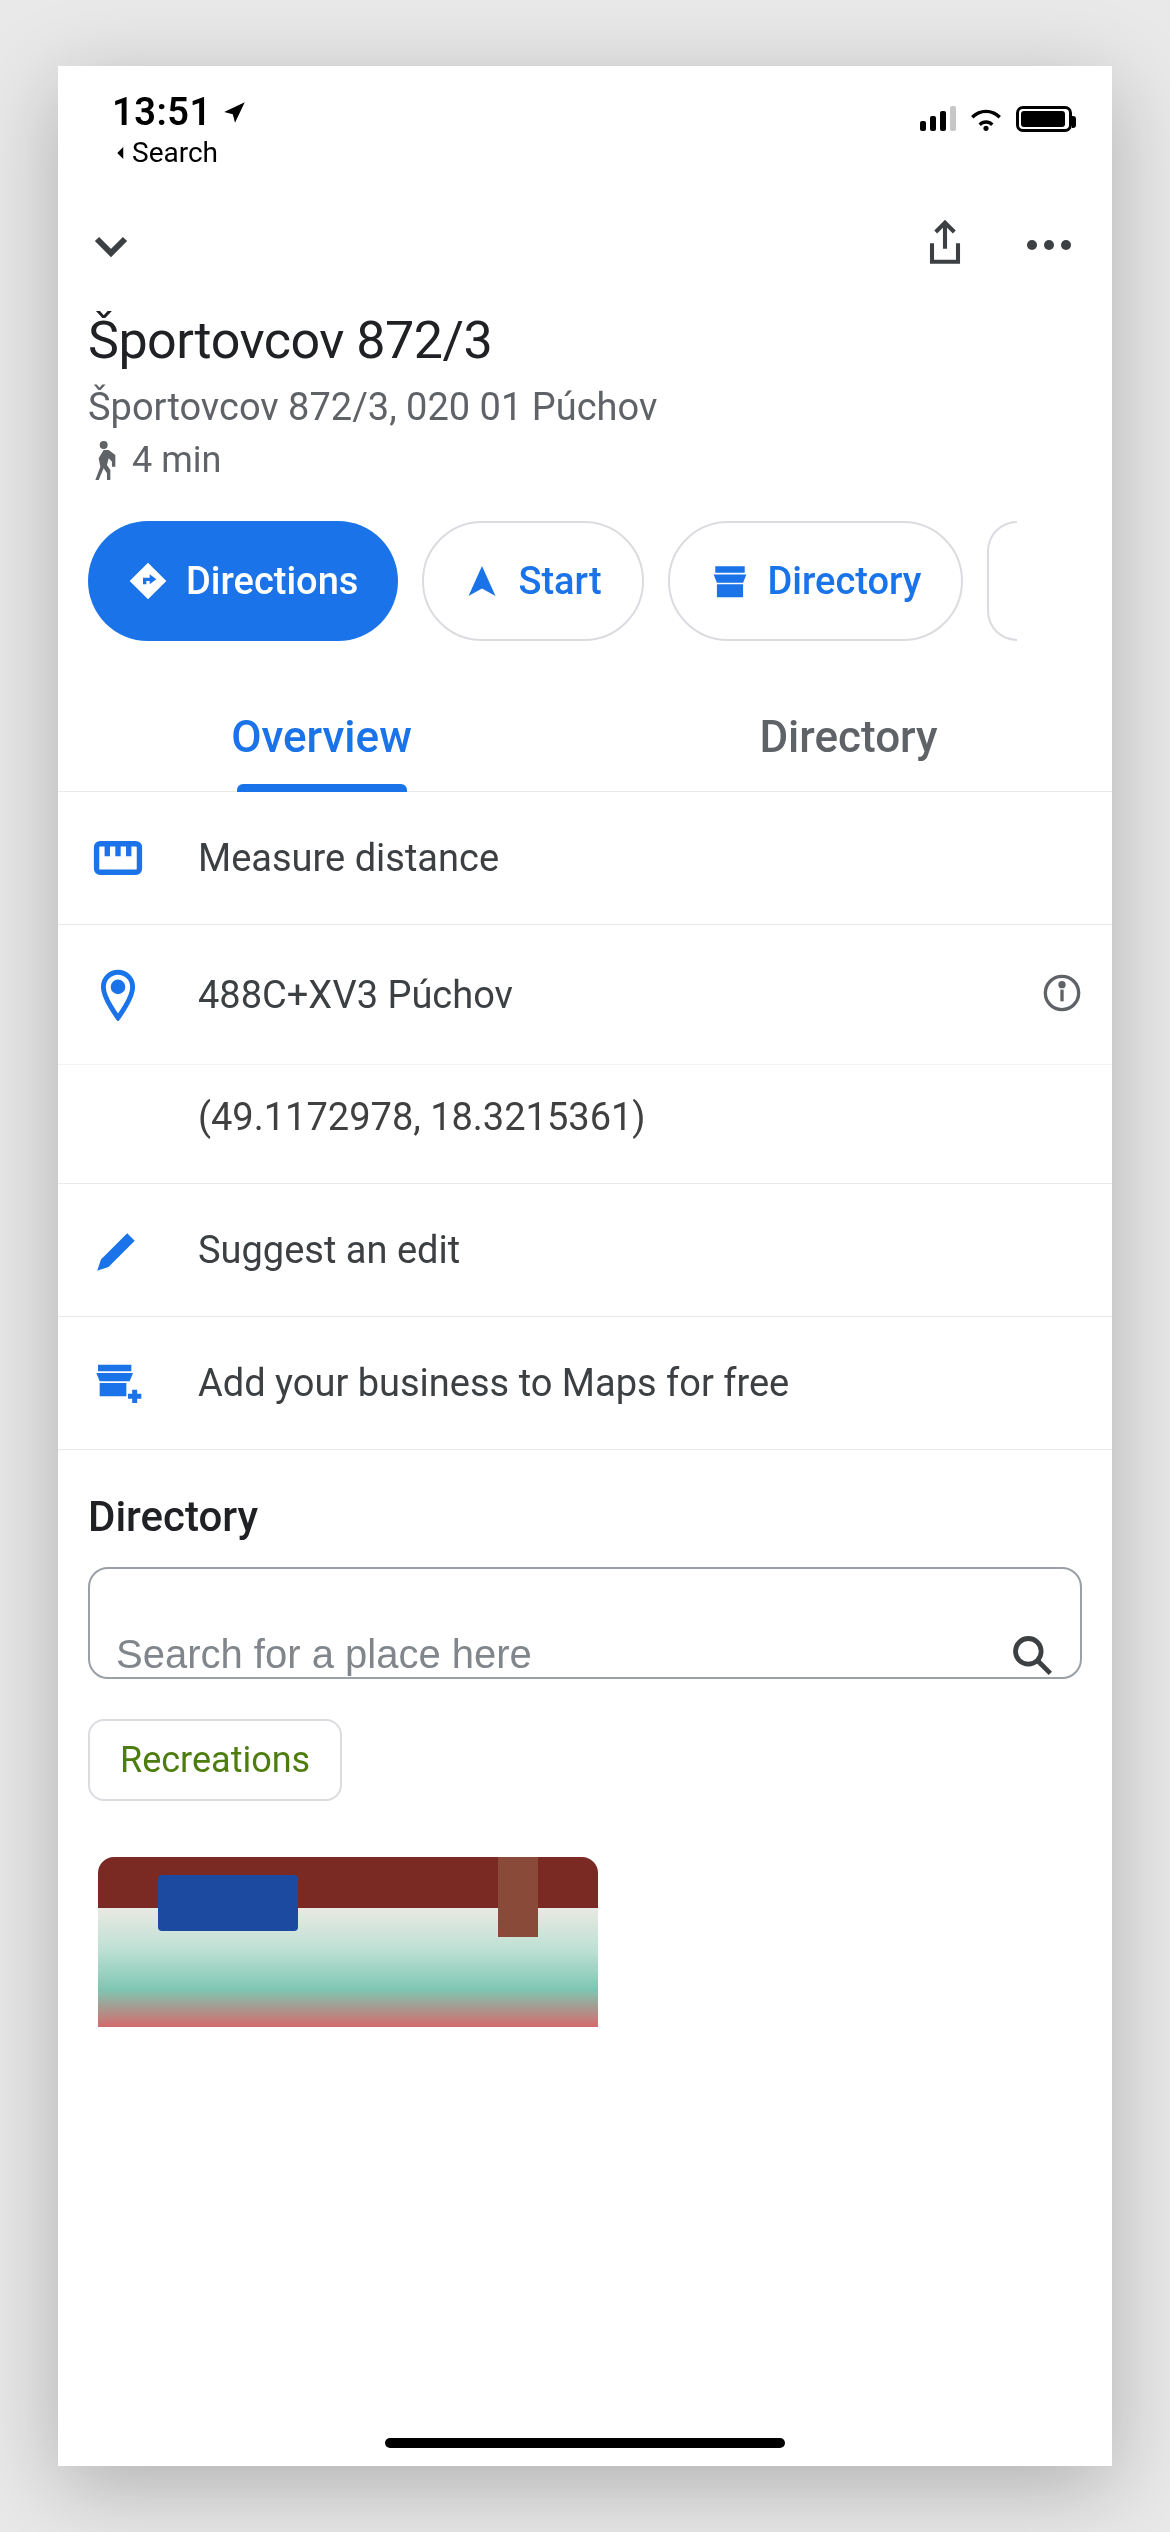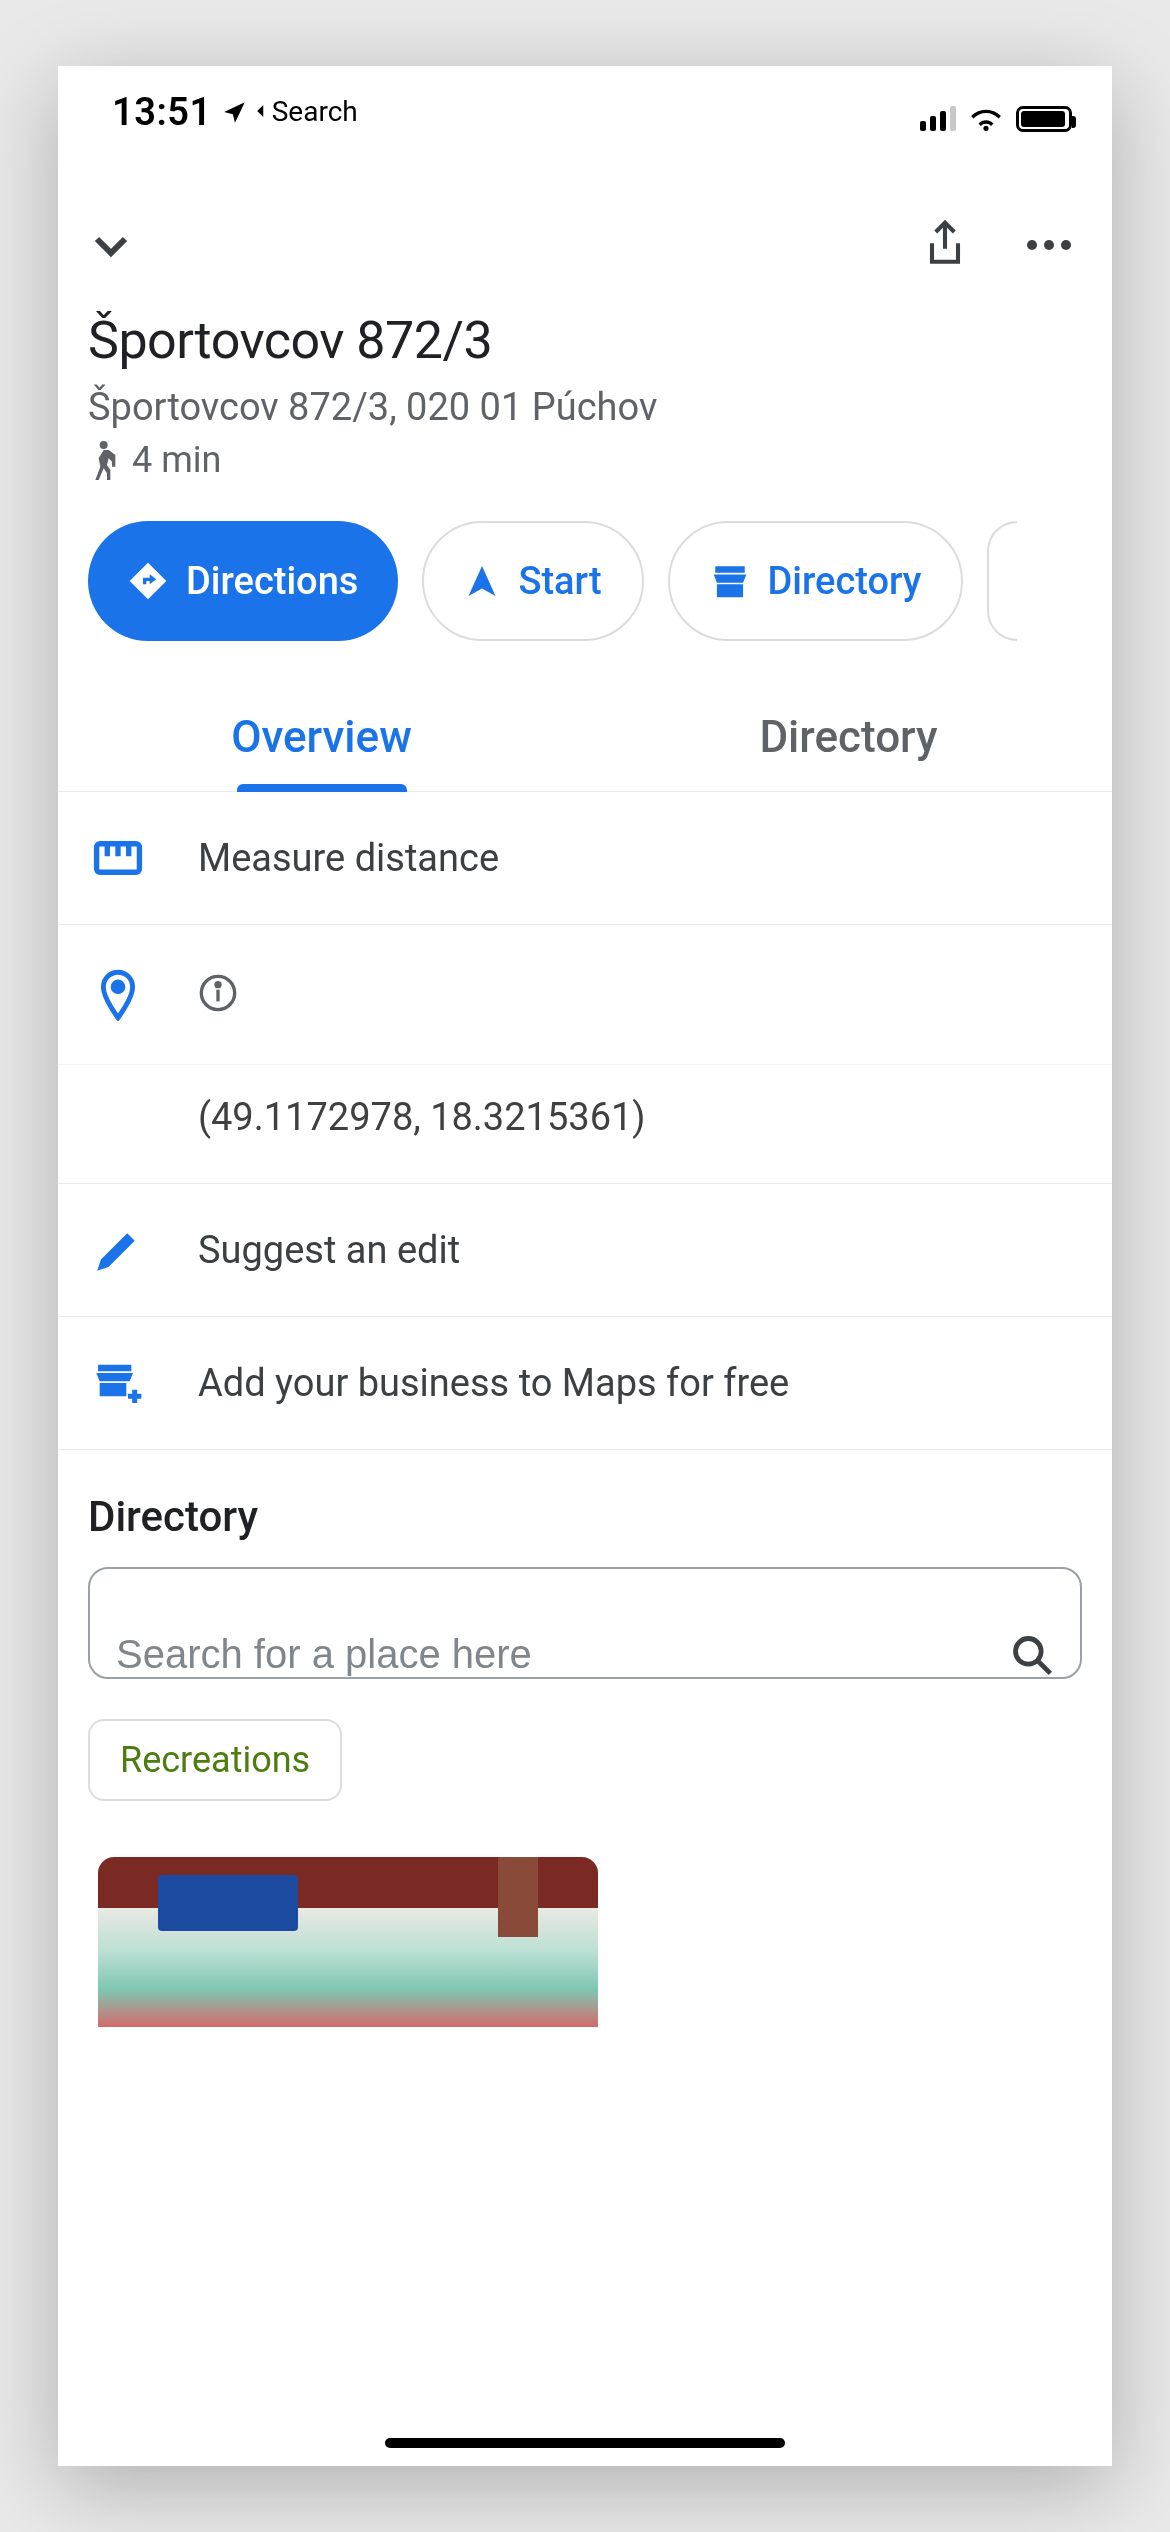--- a/index.html
+++ b/index.html
@@ -21,21 +21,21 @@
   }
 
   
   .status-bar {
     display: flex;
     justify-content: space-between;
     align-items: flex-start;
     padding: 24px 40px 0 54px;
     height: 110px;
   }
-  .status-left { display: flex; flex-direction: row; gap: 4px; }
+  .status-left { display: flex; flex-direction: column; gap: 4px; }
   .status-time {
     font-size: 38px;
     font-weight: 600;
     letter-spacing: 0.5px;
     display: flex;
     align-items: center;
     gap: 10px;
   }
   .status-back {
     font-size: 28px;
@@ -369,20 +369,21 @@
     <div class="row-text">Measure distance</div>
   </div>
 
   <div class="row no-border">
     <div class="row-icon">
       <svg width="40" height="52" viewBox="0 0 24 32" fill="none" stroke="#1a73e8" stroke-width="3">
           <path d="M12 2c5 0 9 4 9 9 0 7-9 19-9 19S3 18 3 11c0-5 4-9 9-9z"></path>
           <circle cx="12" cy="11" r="3" fill="#1a73e8"></circle>
         </svg>
     </div>
+    <div class="row-text">488C+XV3 Púchov</div>
     <div class="row-trailing">
       <svg width="40" height="40" viewBox="0 0 24 24" fill="none" stroke="#5f6368" stroke-width="2">
           <circle cx="12" cy="12" r="10"></circle>
           <line x1="12" y1="10" x2="12" y2="17"></line>
           <circle cx="12" cy="7" r="1.2" fill="#5f6368"></circle>
         </svg>
     </div>
   </div>
 
   <div class="coord-sub">

